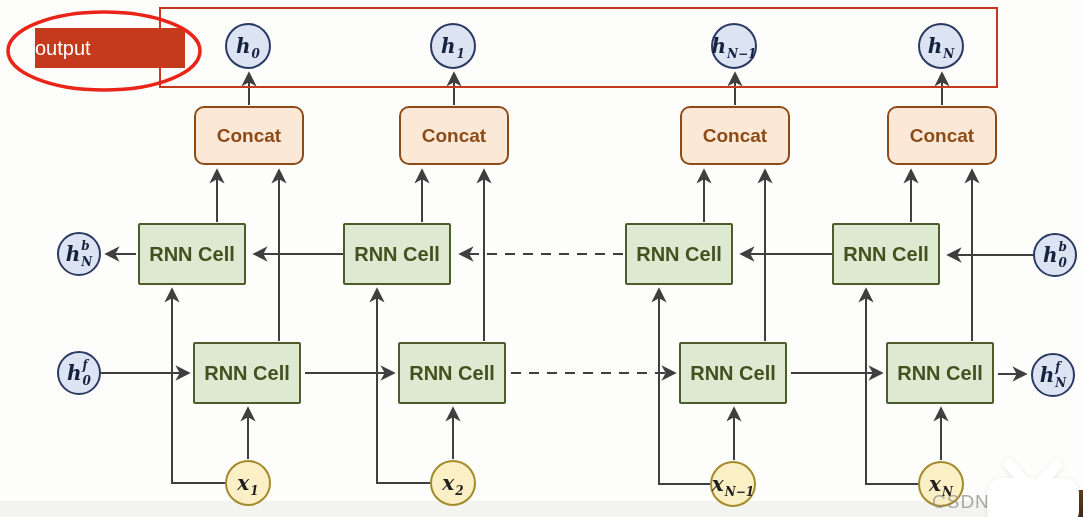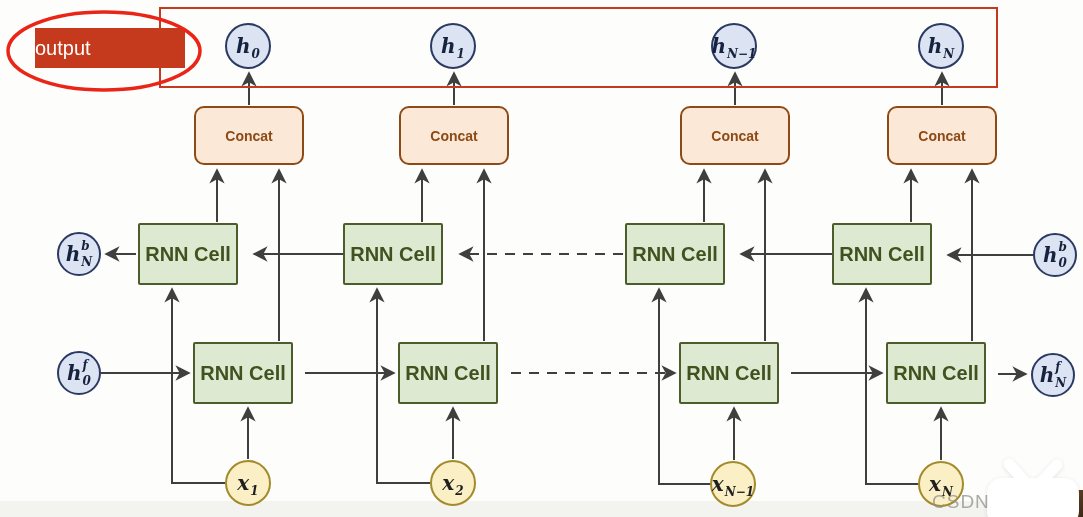--- a/index.html
+++ b/index.html
@@ -17,25 +17,25 @@
   }
   .outbox{
     position:absolute;left:35px;top:28px;width:150px;height:40px;
     background:#c53a1c;color:#ffffff;display:flex;align-items:center;justify-content:flex-start;
     font-size:20px;z-index:3;
   }
   .annot{position:absolute;left:0;top:0;z-index:4;pointer-events:none;}
   .concat{
     position:absolute;width:110px;height:59px;top:106px;
     background:#fce8d6;border:2.5px solid #8c4a16;border-radius:10px;
-    color:#8c4a16;font-weight:bold;font-size:14px;
+    color:#8c4a16;font-weight:bold;font-size:19px;
     display:flex;align-items:center;justify-content:center;z-index:2;
   }
   .rnn{
-    position:absolute;width:100px;height:62px;
+    position:absolute;width:108px;height:62px;
     background:#dde9d1;border:2.5px solid #4c5c2a;border-radius:2px;
     color:#40531f;font-weight:bold;font-size:20px;
     display:flex;align-items:center;justify-content:center;z-index:2;
   }
   .circ{
     position:absolute;border-radius:50%;
     display:flex;align-items:center;justify-content:center;
     z-index:2;white-space:nowrap;
   }
   .hcirc{width:46px;height:46px;background:#dce3f2;border:2.5px solid #2a3a62;color:#16233f;}

